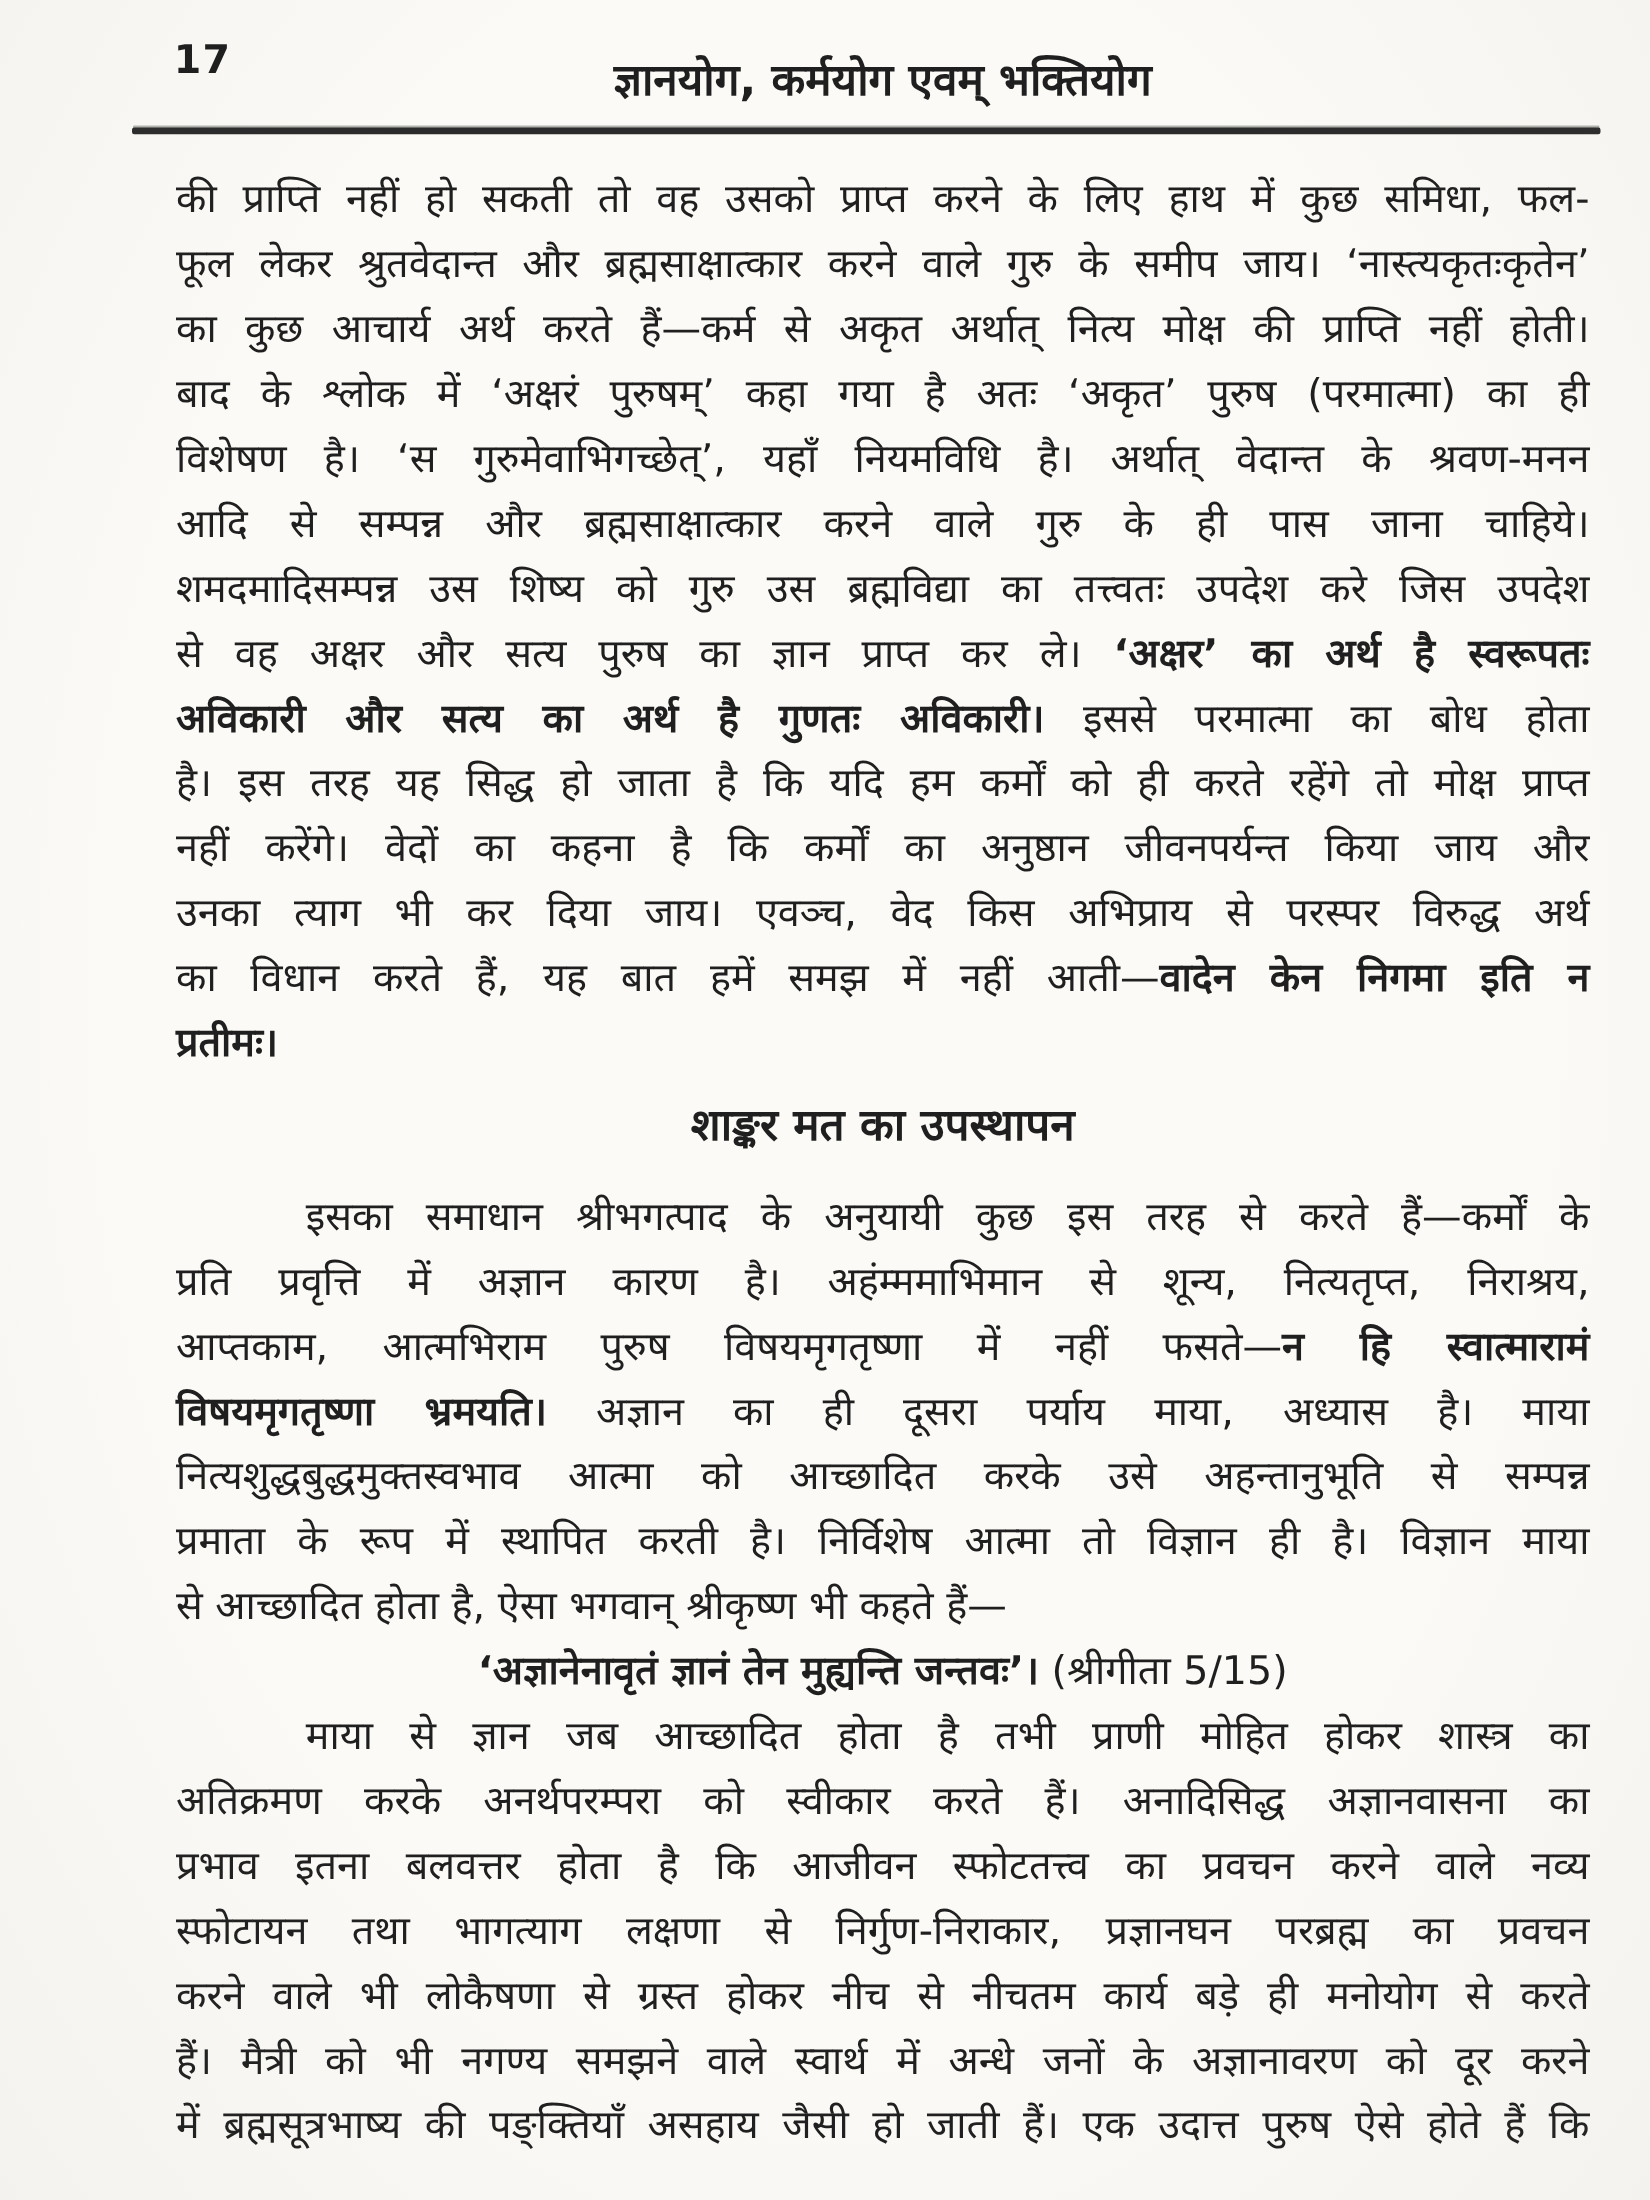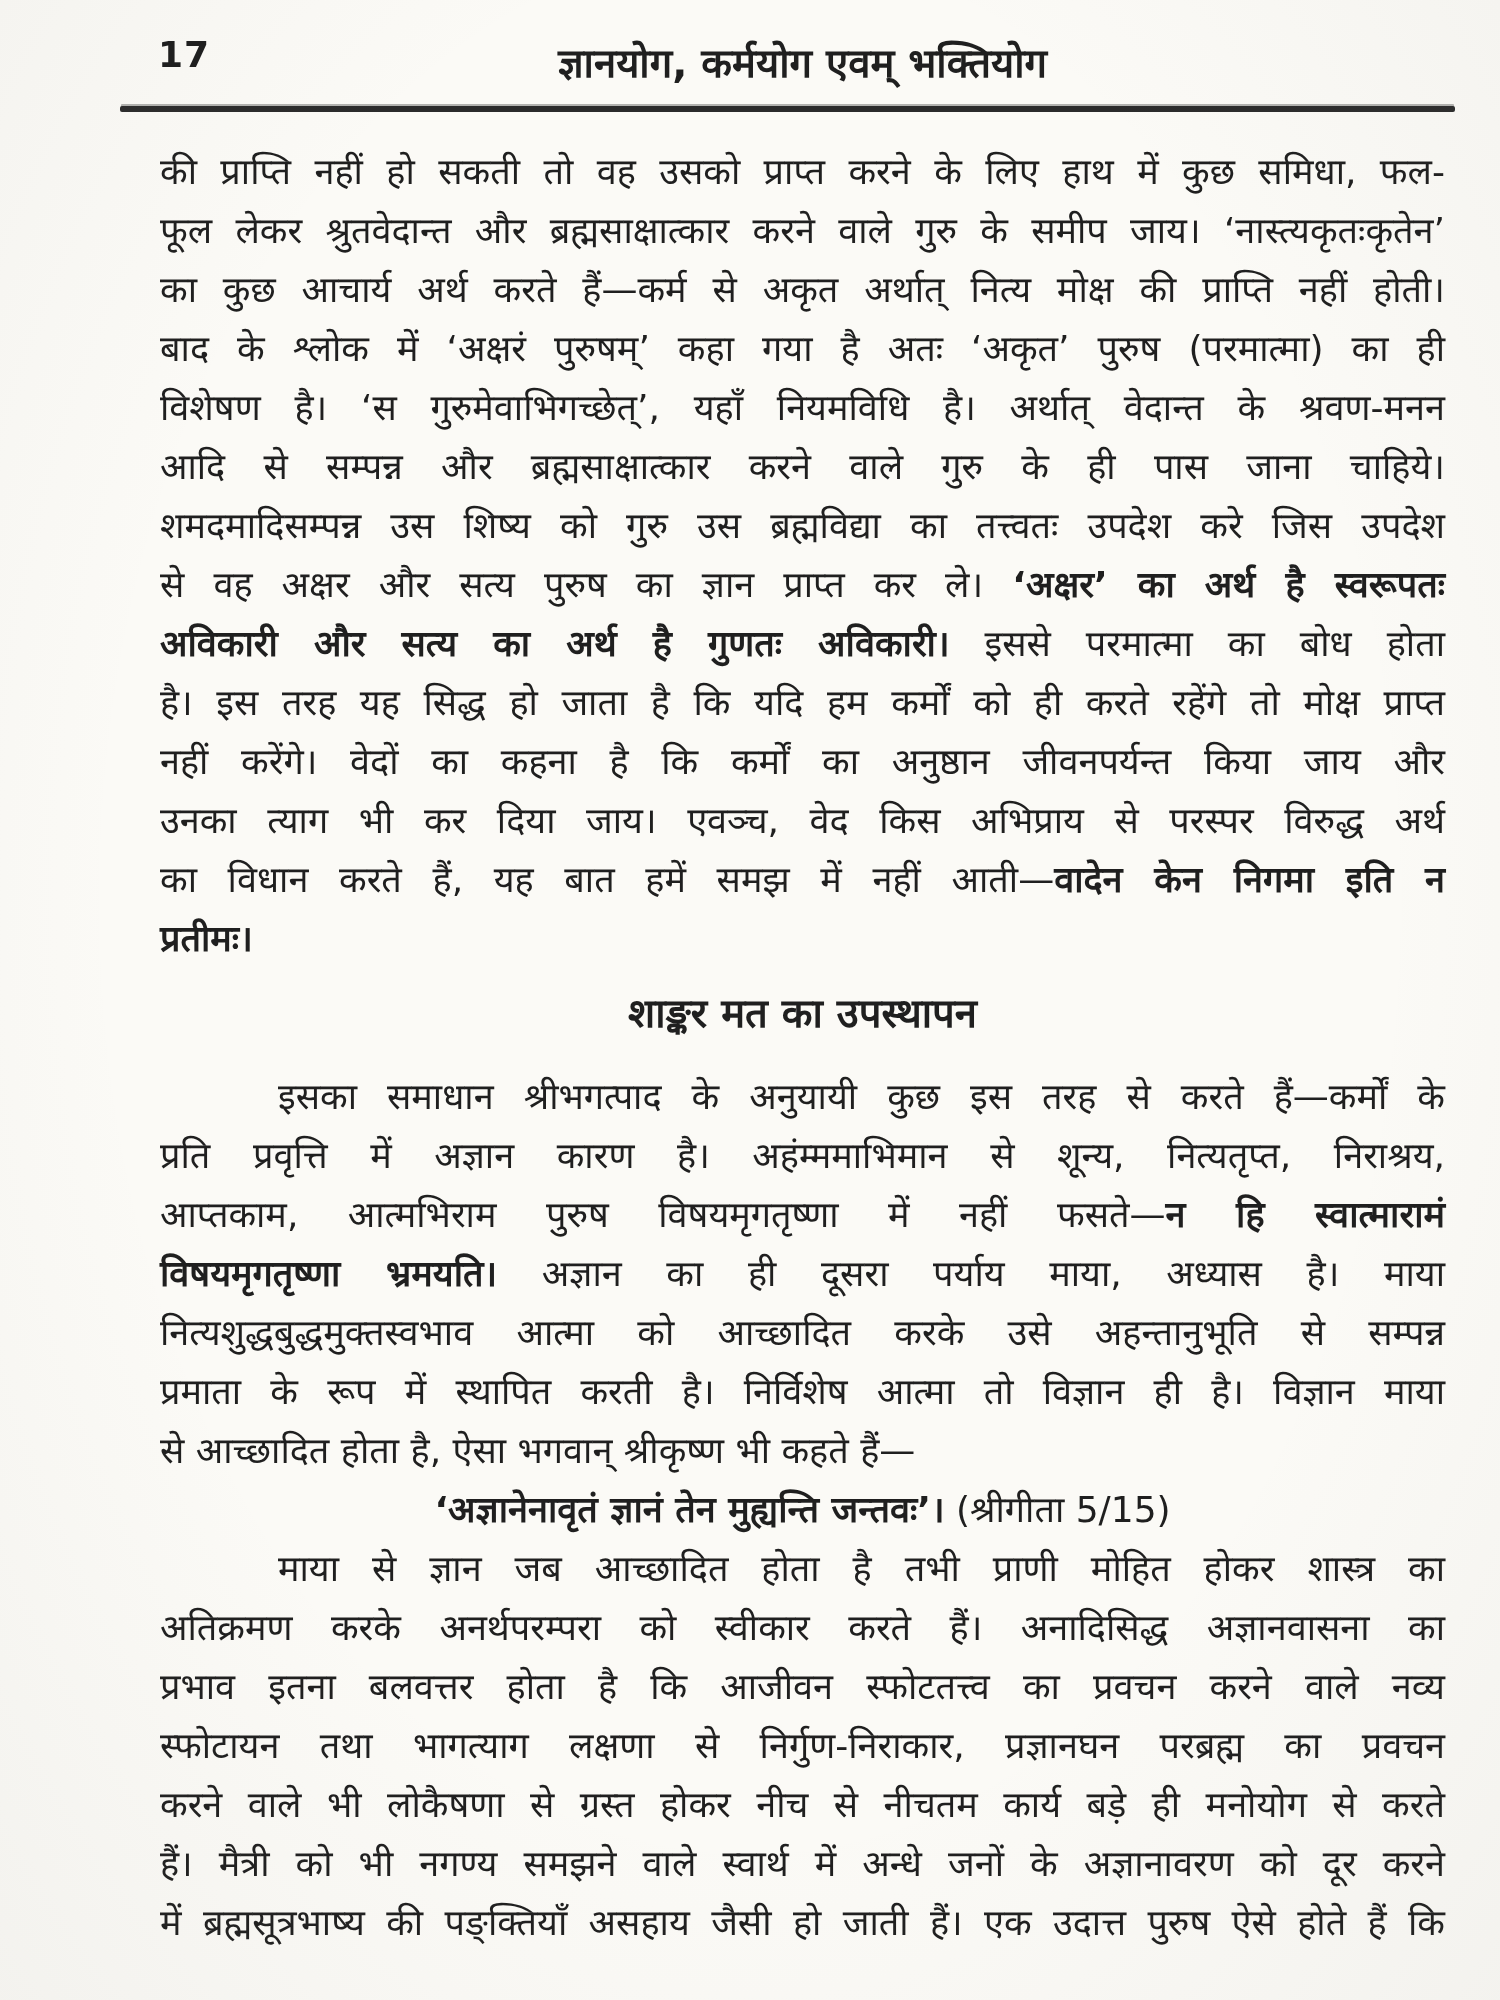--- a/index.html
+++ b/index.html
@@ -6,21 +6,21 @@
   .page{
     width:1500px;height:2000px;box-sizing:border-box;position:relative;overflow:hidden;
     background:var(--paper,#fbfaf6);
     color:var(--ink,#1f1f1f);
     font-family:"DejaVu Sans",sans-serif;
   }
   .scan-tint{position:absolute;inset:0;pointer-events:none;
     background:radial-gradient(ellipse at 50% 45%, rgba(255,255,255,0) 60%, rgba(120,120,115,0.06) 100%);}
   .header{position:relative;padding-top:36px;}
   .page-num{position:absolute;left:158px;top:34px;font-weight:700;font-size:36px;letter-spacing:1px;}
-  .title{display:block;margin:2px 55px 0 160px;text-align:center;font-weight:700;font-size:40px;line-height:50px;}
+  .title{display:block;margin:12px 55px 0 160px;text-align:center;font-weight:700;font-size:40px;line-height:50px;}
   .rule{margin:18px 45px 0 120px;height:6px;background:var(--rule,#2b2b2b);border-radius:2px;
     box-shadow:0 -3px 0 -1px rgba(43,43,43,0.35);}
   .body{margin:30px 55px 0 160px;font-size:36px;line-height:59px;}
   .line{height:59px;text-align:justify;text-align-last:justify;}
   .line.nofill{text-align-last:left;}
   .line.indent{padding-left:118px;}
   .line.quote{text-align:center;text-align-last:center;}
   .b{font-weight:700;}
   .heading{text-align:center;font-weight:700;font-size:40px;line-height:59px;margin:16px 0 24px;}
 </style>

